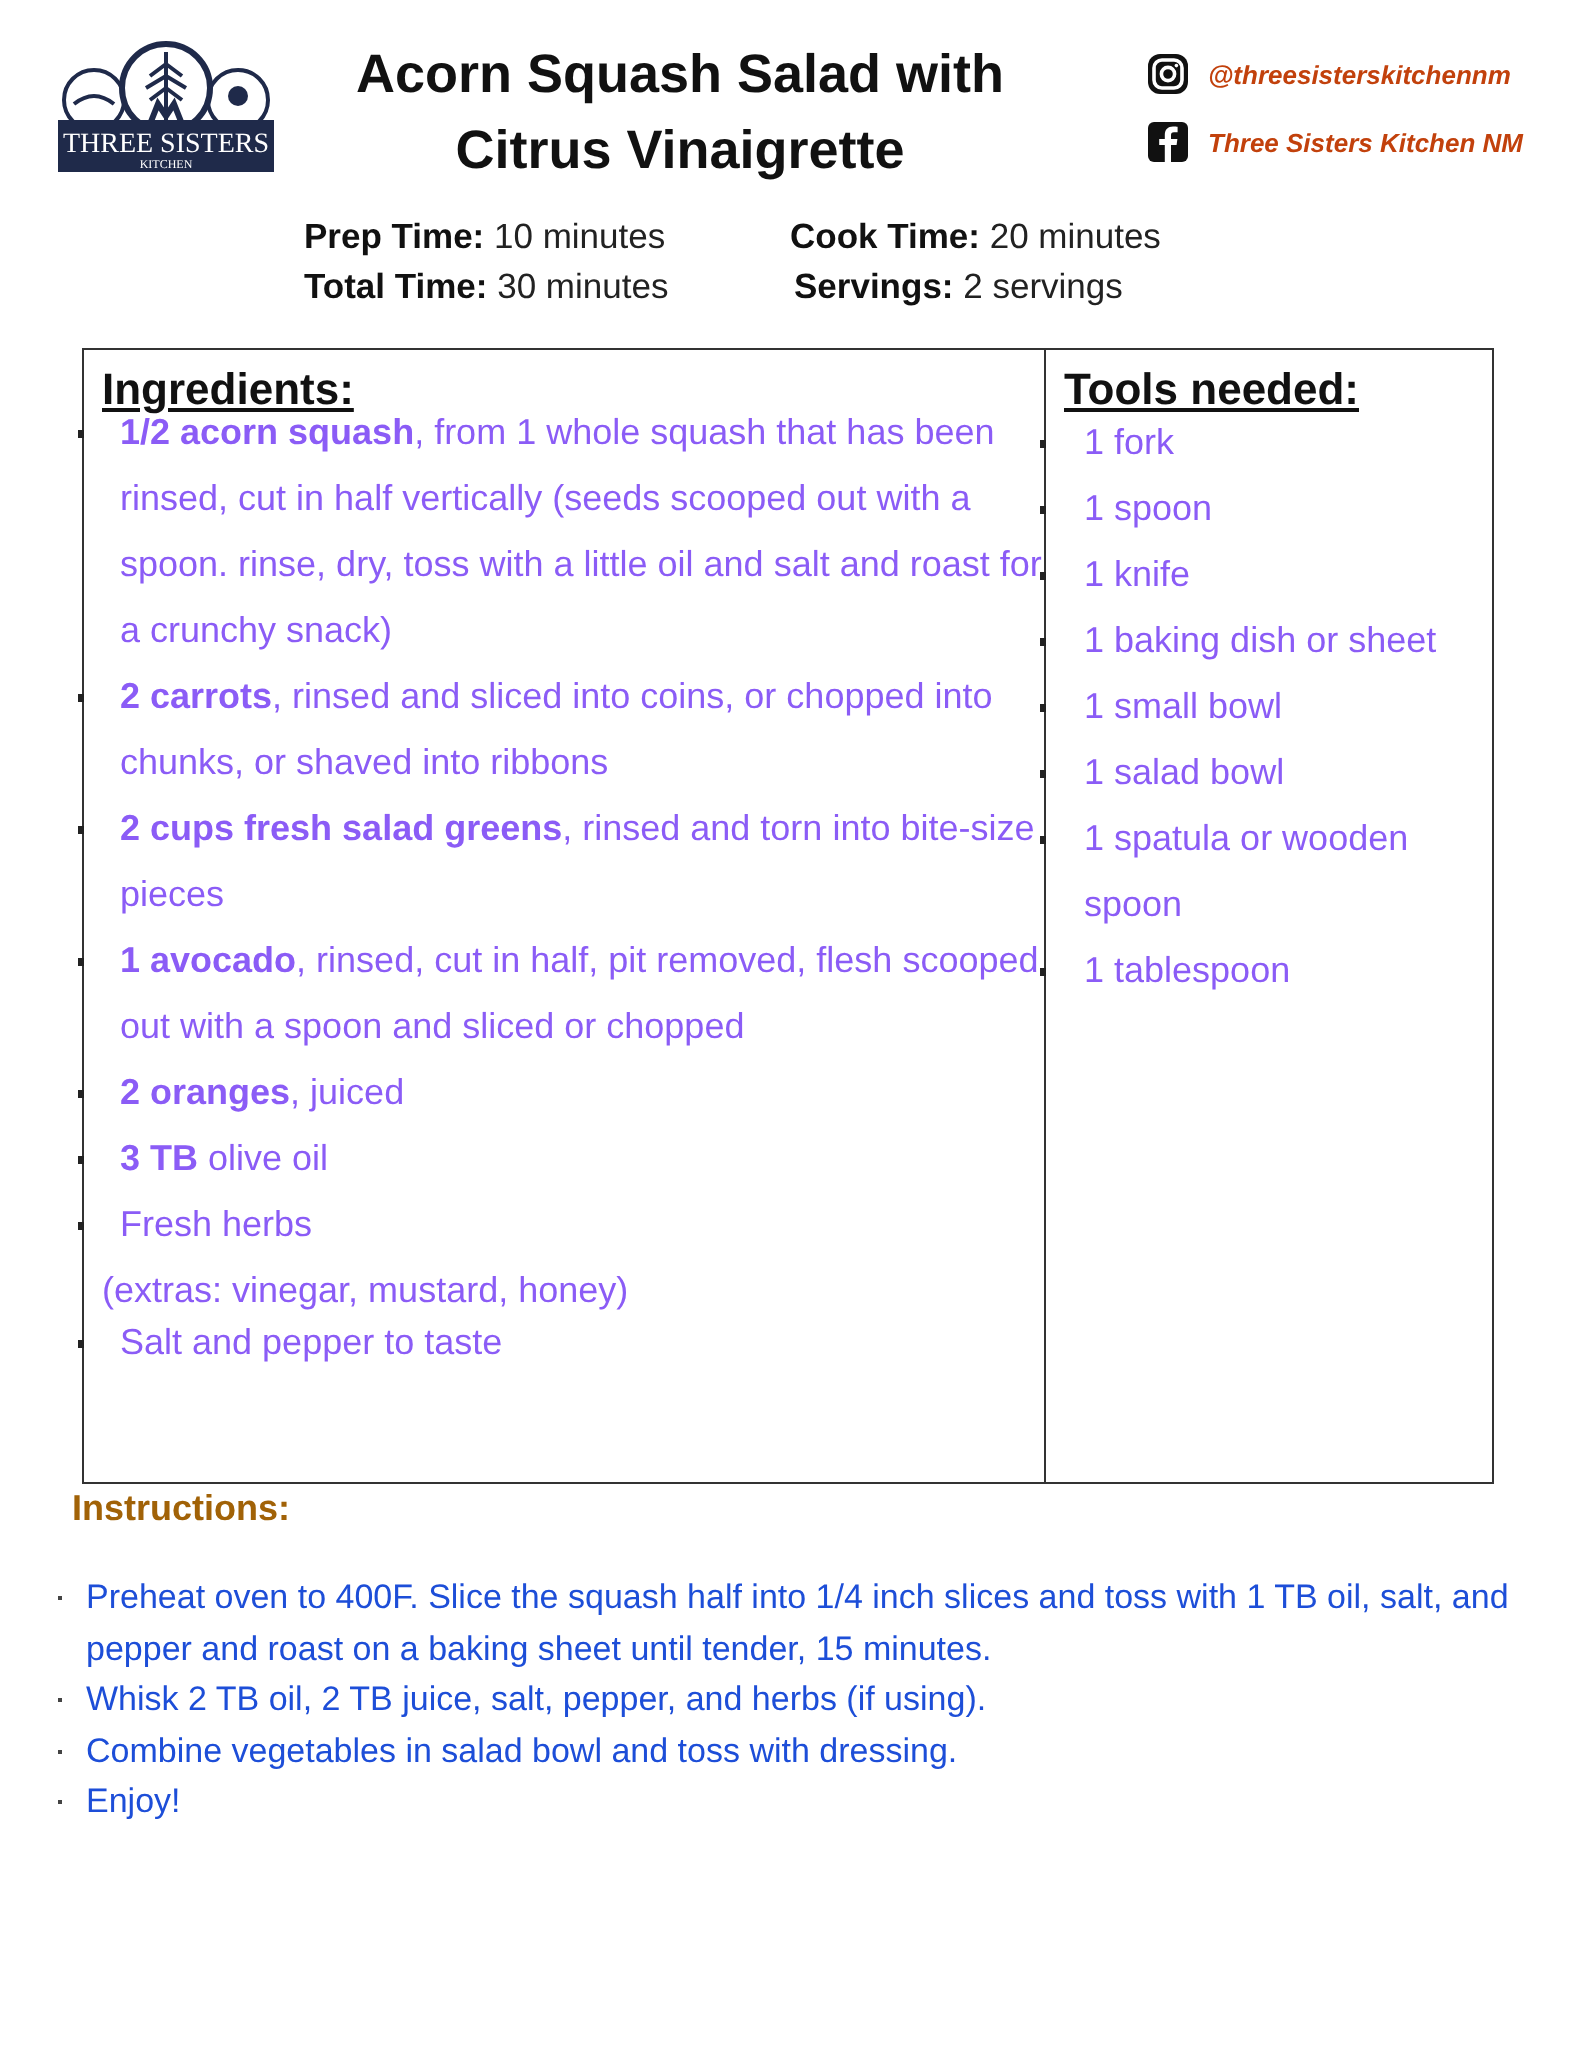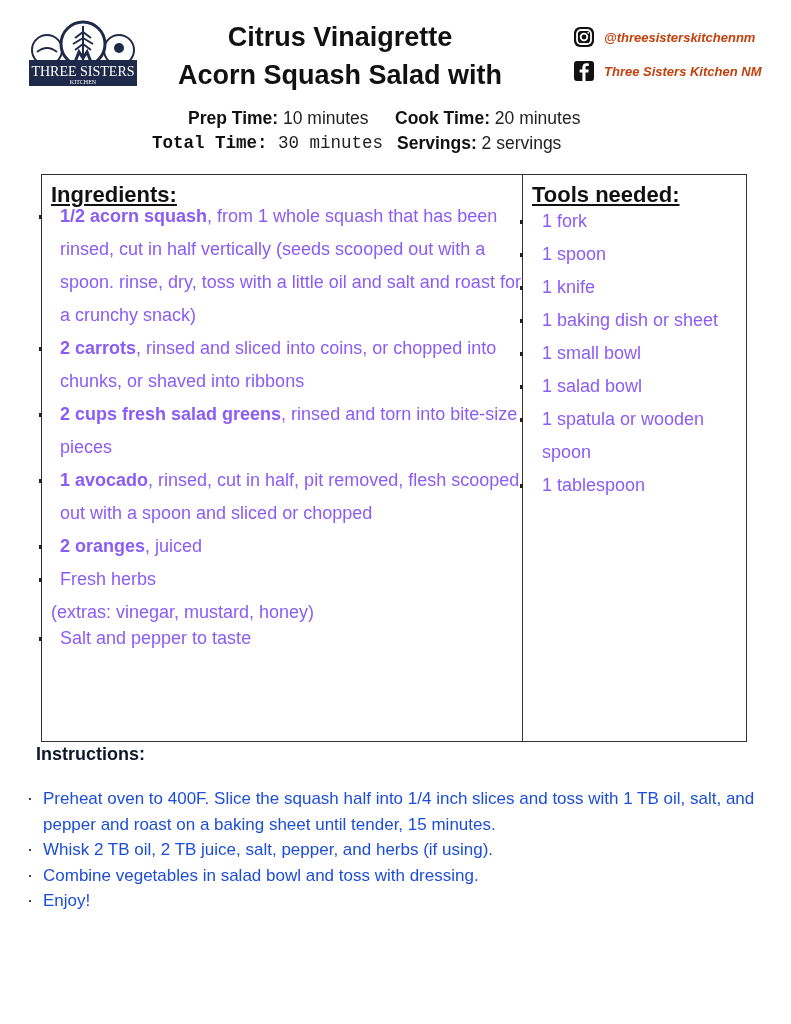--- a/index.html
+++ b/index.html
@@ -31,21 +31,21 @@
   .ing-list { left: 41px; top: 200px; width: 480px; }
   .tool-list { left: 522px; top: 205px; width: 224px; }
   .ing-list li, .tool-list li { position: relative; font-size: 18px; line-height: 33px; color: #8b5cf6; }
   .ing-list li { padding-left: 19px; }
   .tool-list li { padding-left: 20px; }
   .ing-list li.bullet::before, .tool-list li.bullet::before {
     content: ""; position: absolute; left: -2px; top: 15px; width: 3px; height: 4px; background: #222;
   }
   .ing-list li.note { padding-left: 10px; }
   .ing-list li.note + li { margin-top: -7px; }
-  .instr-head { position: absolute; left: 36px; top: 744px; font-weight: bold; font-size: 18px; color: #0f172a; }
+  .instr-head { position: absolute; left: 36px; top: 744px; font-weight: bold; font-size: 18px; color: #a16207; }
   .instr-list { position: absolute; left: 25px; top: 786px; width: 740px; margin: 0; padding: 0; list-style: none; }
   .instr-list li { position: relative; padding-left: 18px; font-size: 17px; line-height: 25.5px; color: #1d4ed8; }
   .instr-list li::before { content: ""; position: absolute; left: 4px; top: 12px; width: 2px; height: 2px; background: #444; }
 </style>
 </head>
 <body>
 
 <div class="logo">
   <svg width="112" height="72" viewBox="0 0 112 72">
     <circle cx="20" cy="32" r="15" fill="#fff" stroke="#1f2a4a" stroke-width="2"></circle>
@@ -55,22 +55,22 @@
     <path d="M48 44 L52 34 L56 40 L60 34 L64 44" stroke="#1f2a4a" stroke-width="3" fill="none"></path>
     <path d="M10 34 Q20 26 30 34" stroke="#1f2a4a" stroke-width="2" fill="none"></path>
     <circle cx="92" cy="30" r="5" fill="#1f2a4a"></circle>
     <rect x="2" y="42" width="108" height="26" fill="#1f2a4a"></rect>
     <text x="56" y="58" text-anchor="middle" font-family="Liberation Serif, serif" font-size="14" fill="#fff">THREE SISTERS</text>
     <text x="56" y="66" text-anchor="middle" font-family="Liberation Serif, serif" font-size="6" fill="#fff">KITCHEN</text>
   </svg>
 </div>
 
 <div class="title">
+  <div>Acorn Squash Salad with</div>
   <div>Citrus Vinaigrette</div>
-  <div>Acorn Squash Salad with</div>
 </div>
 
 <div class="social ig">
   <span class="ico">
     <svg width="22" height="22" viewBox="0 0 22 22">
       <rect x="1" y="1" width="20" height="20" rx="6" fill="#111"></rect>
       <rect x="4" y="4" width="14" height="14" rx="4" fill="none" stroke="#fff" stroke-width="1.8"></rect>
       <circle cx="11" cy="11" r="3.3" fill="none" stroke="#fff" stroke-width="1.8"></circle>
       <circle cx="15.2" cy="6.8" r="0.9" fill="#fff"></circle>
     </svg>
@@ -80,43 +80,44 @@
 <div class="social fb">
   <span class="ico">
     <svg width="22" height="22" viewBox="0 0 22 22">
       <rect x="1" y="1" width="20" height="20" rx="3" fill="#111"></rect>
       <path d="M12.5 21 V12.5 H15.3 L15.7 9.5 H12.5 V7.6 C12.5 6.7 12.8 6.1 14 6.1 H15.8 V3.4 C15.4 3.3 14.5 3.2 13.5 3.2 C11 3.2 9.4 4.7 9.4 7.4 V9.5 H6.6 V12.5 H9.4 V21 Z" fill="#fff"></path>
     </svg>
   </span>
   <span>Three Sisters Kitchen NM</span>
 </div>
 
-<div class="meta" style="left:152px; top:108px;margin-left:36px;">
+<div class="meta" style="left:152px; top:108px;">
   <b>Prep Time:</b><span> 10 minutes</span>
 </div>
 <div class="meta" style="left:395px; top:108px;">
   <b>Cook Time:</b><span> 20 minutes</span>
 </div>
-<div class="meta" style="left:152px; top:133px;font-family:Liberation Mono, monospace;">
+<div class="meta" style="left:152px; top:133px;">
   <b>Total Time:</b><span> 30 minutes</span>
 </div>
 <div class="meta" style="left:397px; top:133px;">
   <b>Servings:</b><span> 2 servings</span>
 </div>
 
 <div class="box"></div>
 <div class="divider"></div>
 
 <div class="col-head" style="left:51px; top:182px;">Ingredients:</div>
 <ul class="ing-list">
   <li class="bullet"><b>1/2 acorn squash</b><span>, from 1 whole squash that has been rinsed, cut in half vertically (seeds scooped out with a spoon. rinse, dry, toss with a little oil and salt and roast for a crunchy snack)</span></li>
   <li class="bullet"><b>2 carrots</b><span>, rinsed and sliced into coins, or chopped into chunks, or shaved into ribbons</span></li>
   <li class="bullet"><b>2 cups fresh salad greens</b><span>, rinsed and torn into bite-size pieces</span></li>
   <li class="bullet"><b>1 avocado</b><span>, rinsed, cut in half, pit removed, flesh scooped out with a spoon and sliced or chopped</span></li>
   <li class="bullet"><b>2 oranges</b><span>, juiced</span></li>
+  <li class="bullet"><b>3 TB</b><span> olive oil</span></li>
   <li class="bullet"><b></b><span>Fresh herbs</span></li>
   <li class="note">(extras: vinegar, mustard, honey)</li>
   <li class="bullet">Salt and pepper to taste</li>
 </ul>
 
 <div class="col-head" style="left:532px; top:182px;">Tools needed:</div>
 <ul class="tool-list">
   <li class="bullet">1 fork</li>
   <li class="bullet">1 spoon</li>
   <li class="bullet">1 knife</li>

